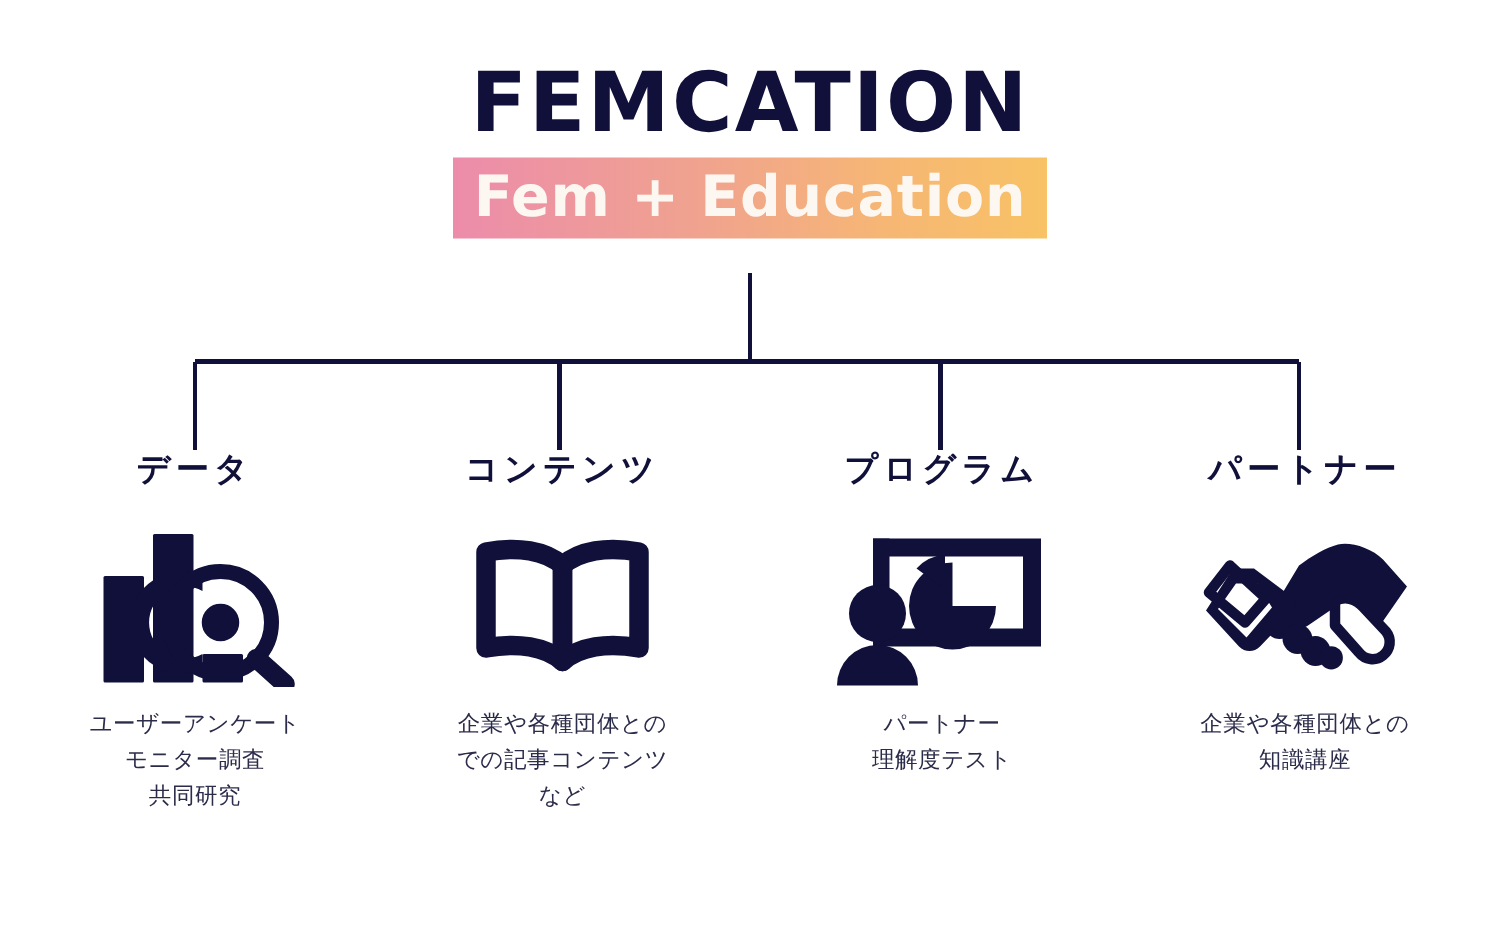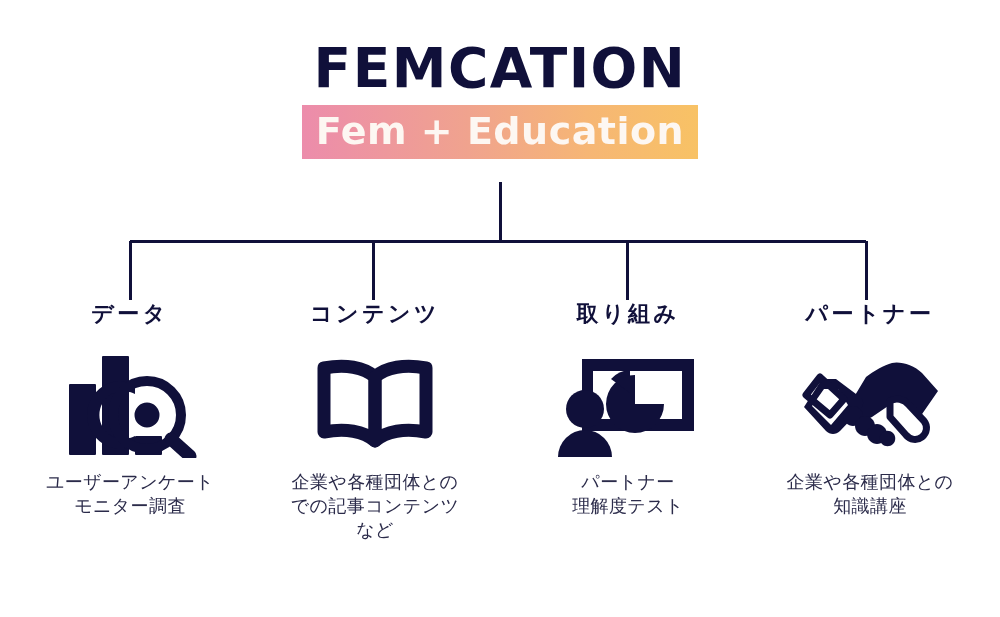--- a/index.html
+++ b/index.html
@@ -82,21 +82,21 @@
   .col-icon {
     height: 110px;
     margin-top: 22px;
     display: flex;
     align-items: center;
     justify-content: center;
   }
   .col-caption {
     margin-top: 10px;
     font-family: "DejaVu Sans", sans-serif;
-    font-size: 18px;
+    font-size: 15px;
     line-height: 24px;
     letter-spacing: 0.4px;
     color: #2b2b4a;
   }
   .col-caption div { white-space: nowrap; }
 
   #col-0 { left: 5px; }
   #col-1 { left: 250px; }
   #col-2 { left: 503px; }
   #col-3 { left: 745px; }
@@ -136,20 +136,21 @@
           <circle cx="84" cy="63" r="34" fill="none" stroke="#10103a" stroke-width="10"></circle>
           <circle cx="84" cy="63" r="15" fill="#10103a"></circle>
           <circle cx="84" cy="63" r="15" fill="none" stroke="#ffffff" stroke-width="5"></circle>
           <line x1="108" y1="87" x2="127" y2="104" stroke="#10103a" stroke-width="13" stroke-linecap="round"></line>
         </g>
       </svg>
     </div>
     <div class="col-caption">
       <div>ユーザーアンケート</div>
       <div>モニター調査</div>
+      <div>共同研究</div>
     </div>
   </div>
 
   <div class="column" id="col-1">
     <div class="col-title">コンテンツ</div>
     <div class="col-icon">
       <svg width="132" height="95" viewBox="0 0 132 95">
         <g fill="none" stroke="#10103a" stroke-width="13" stroke-linejoin="round" stroke-linecap="round">
           <path d="M66,19 C55,9 36,6 15,10 L15,74 C36,70 55,73 66,83 Z"></path>
           <path d="M66,19 C77,9 96,6 117,10 L117,74 C96,70 77,73 66,83 Z"></path>
@@ -158,21 +159,21 @@
       </svg>
     </div>
     <div class="col-caption">
       <div>企業や各種団体との</div>
       <div>での記事コンテンツ</div>
       <div>など</div>
     </div>
   </div>
 
   <div class="column" id="col-2">
-    <div class="col-title">取り組み</div>
+    <div class="col-title">プログラム</div>
     <div class="col-icon">
       <svg width="142" height="108" viewBox="0 0 142 108">
         <g fill="#10103a">
           <path d="M25,8 h112 v72 h-112 v-12 h100 v-48 h-100 z"></path>
           <rect x="25" y="8" width="11" height="42"></rect>
           <path d="M78,24 a29,29 0 1,0 29,29 h-29 z"></path>
           <path d="M73,19 a27,27 0 0,0 -19,9 l19,14 z"></path>
           <circle cx="28" cy="58" r="19"></circle>
           <path d="M1,106 a27,27 0 0,1 54,0 z"></path>
         </g>

